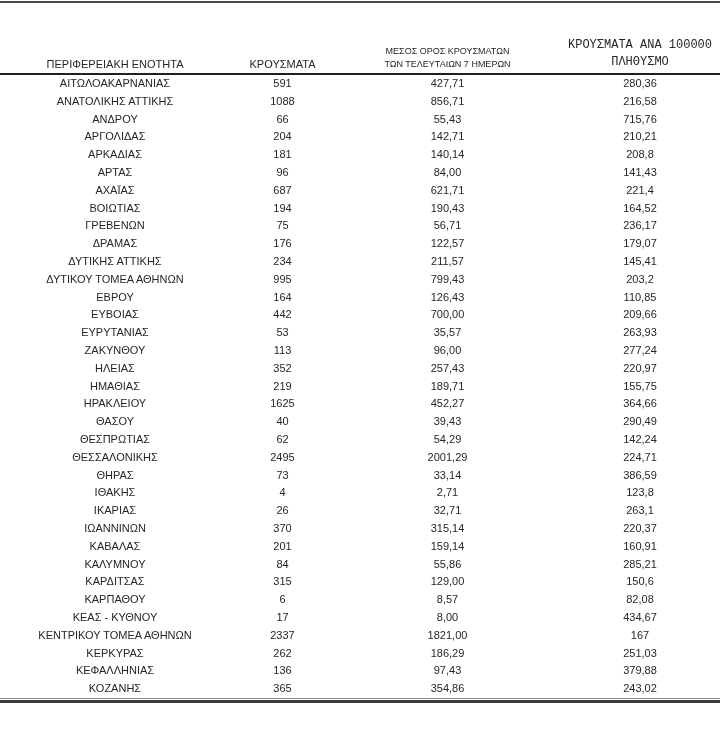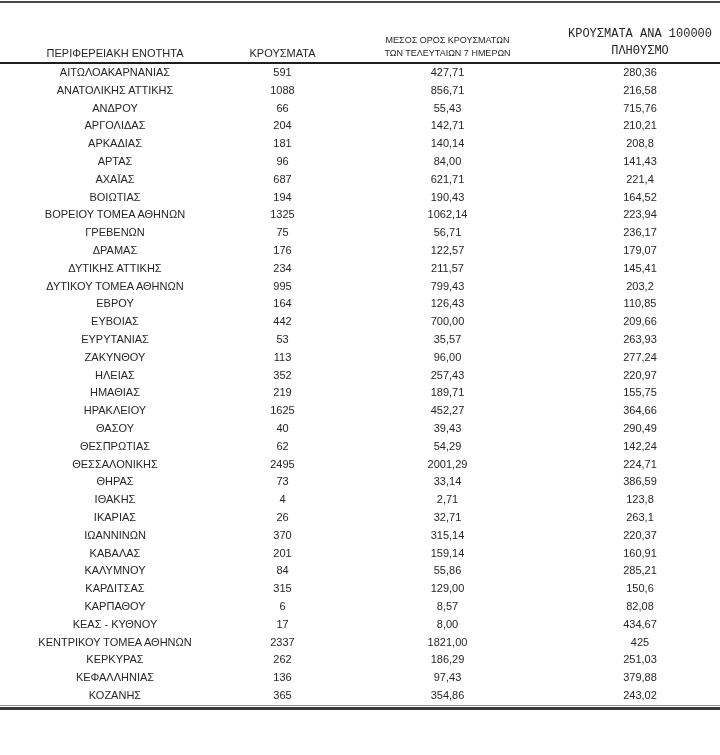--- a/index.html
+++ b/index.html
@@ -21,21 +21,21 @@
   col.c-region  { width: 230px; }
   col.c-cases   { width: 105px; }
   col.c-avg     { width: 225px; }
   col.c-per100k { width: 160px; }
   thead th {
     vertical-align: bottom;
     text-align: center;
     font-weight: normal;
     font-size: 11px;
     line-height: 1.3;
-    height: 60px;
+    height: 71px;
     padding: 0 0 2px 0;
     border-bottom: 2px solid #1f1f1f;
     white-space: nowrap;
   }
   thead th.h-avg     { font-size: 9px;  line-height: 1.45; }
   thead th.h-per100k { font-size: 12px; line-height: 1.4; font-family: Liberation Mono, monospace; }
   tbody td {
     text-align: center;
     font-size: 11px;
     height: 17.8px;
@@ -116,26 +116,20 @@
           <td>621,71</td>
           <td>221,4</td>
         </tr>
         <tr>
           <td>ΒΟΙΩΤΙΑΣ</td>
           <td>194</td>
           <td>190,43</td>
           <td>164,52</td>
         </tr>
         <tr>
-          <td>ΒΟΡΕΙΟΥ ΤΟΜΕΑ ΑΘΗΝΩΝ</td>
-          <td>1325</td>
-          <td>1062,14</td>
-          <td>223,94</td>
-        </tr>
-        <tr>
           <td>ΓΡΕΒΕΝΩΝ</td>
           <td>75</td>
           <td>56,71</td>
           <td>236,17</td>
         </tr>
         <tr>
           <td>ΔΡΑΜΑΣ</td>
           <td>176</td>
           <td>122,57</td>
           <td>179,07</td>
@@ -263,21 +257,21 @@
         <tr>
           <td>ΚΕΑΣ - ΚΥΘΝΟΥ</td>
           <td>17</td>
           <td>8,00</td>
           <td>434,67</td>
         </tr>
         <tr>
           <td>ΚΕΝΤΡΙΚΟΥ ΤΟΜΕΑ ΑΘΗΝΩΝ</td>
           <td>2337</td>
           <td>1821,00</td>
-          <td>425</td>
+          <td>167</td>
         </tr>
         <tr>
           <td>ΚΕΡΚΥΡΑΣ</td>
           <td>262</td>
           <td>186,29</td>
           <td>251,03</td>
         </tr>
         <tr>
           <td>ΚΕΦΑΛΛΗΝΙΑΣ</td>
           <td>136</td>

